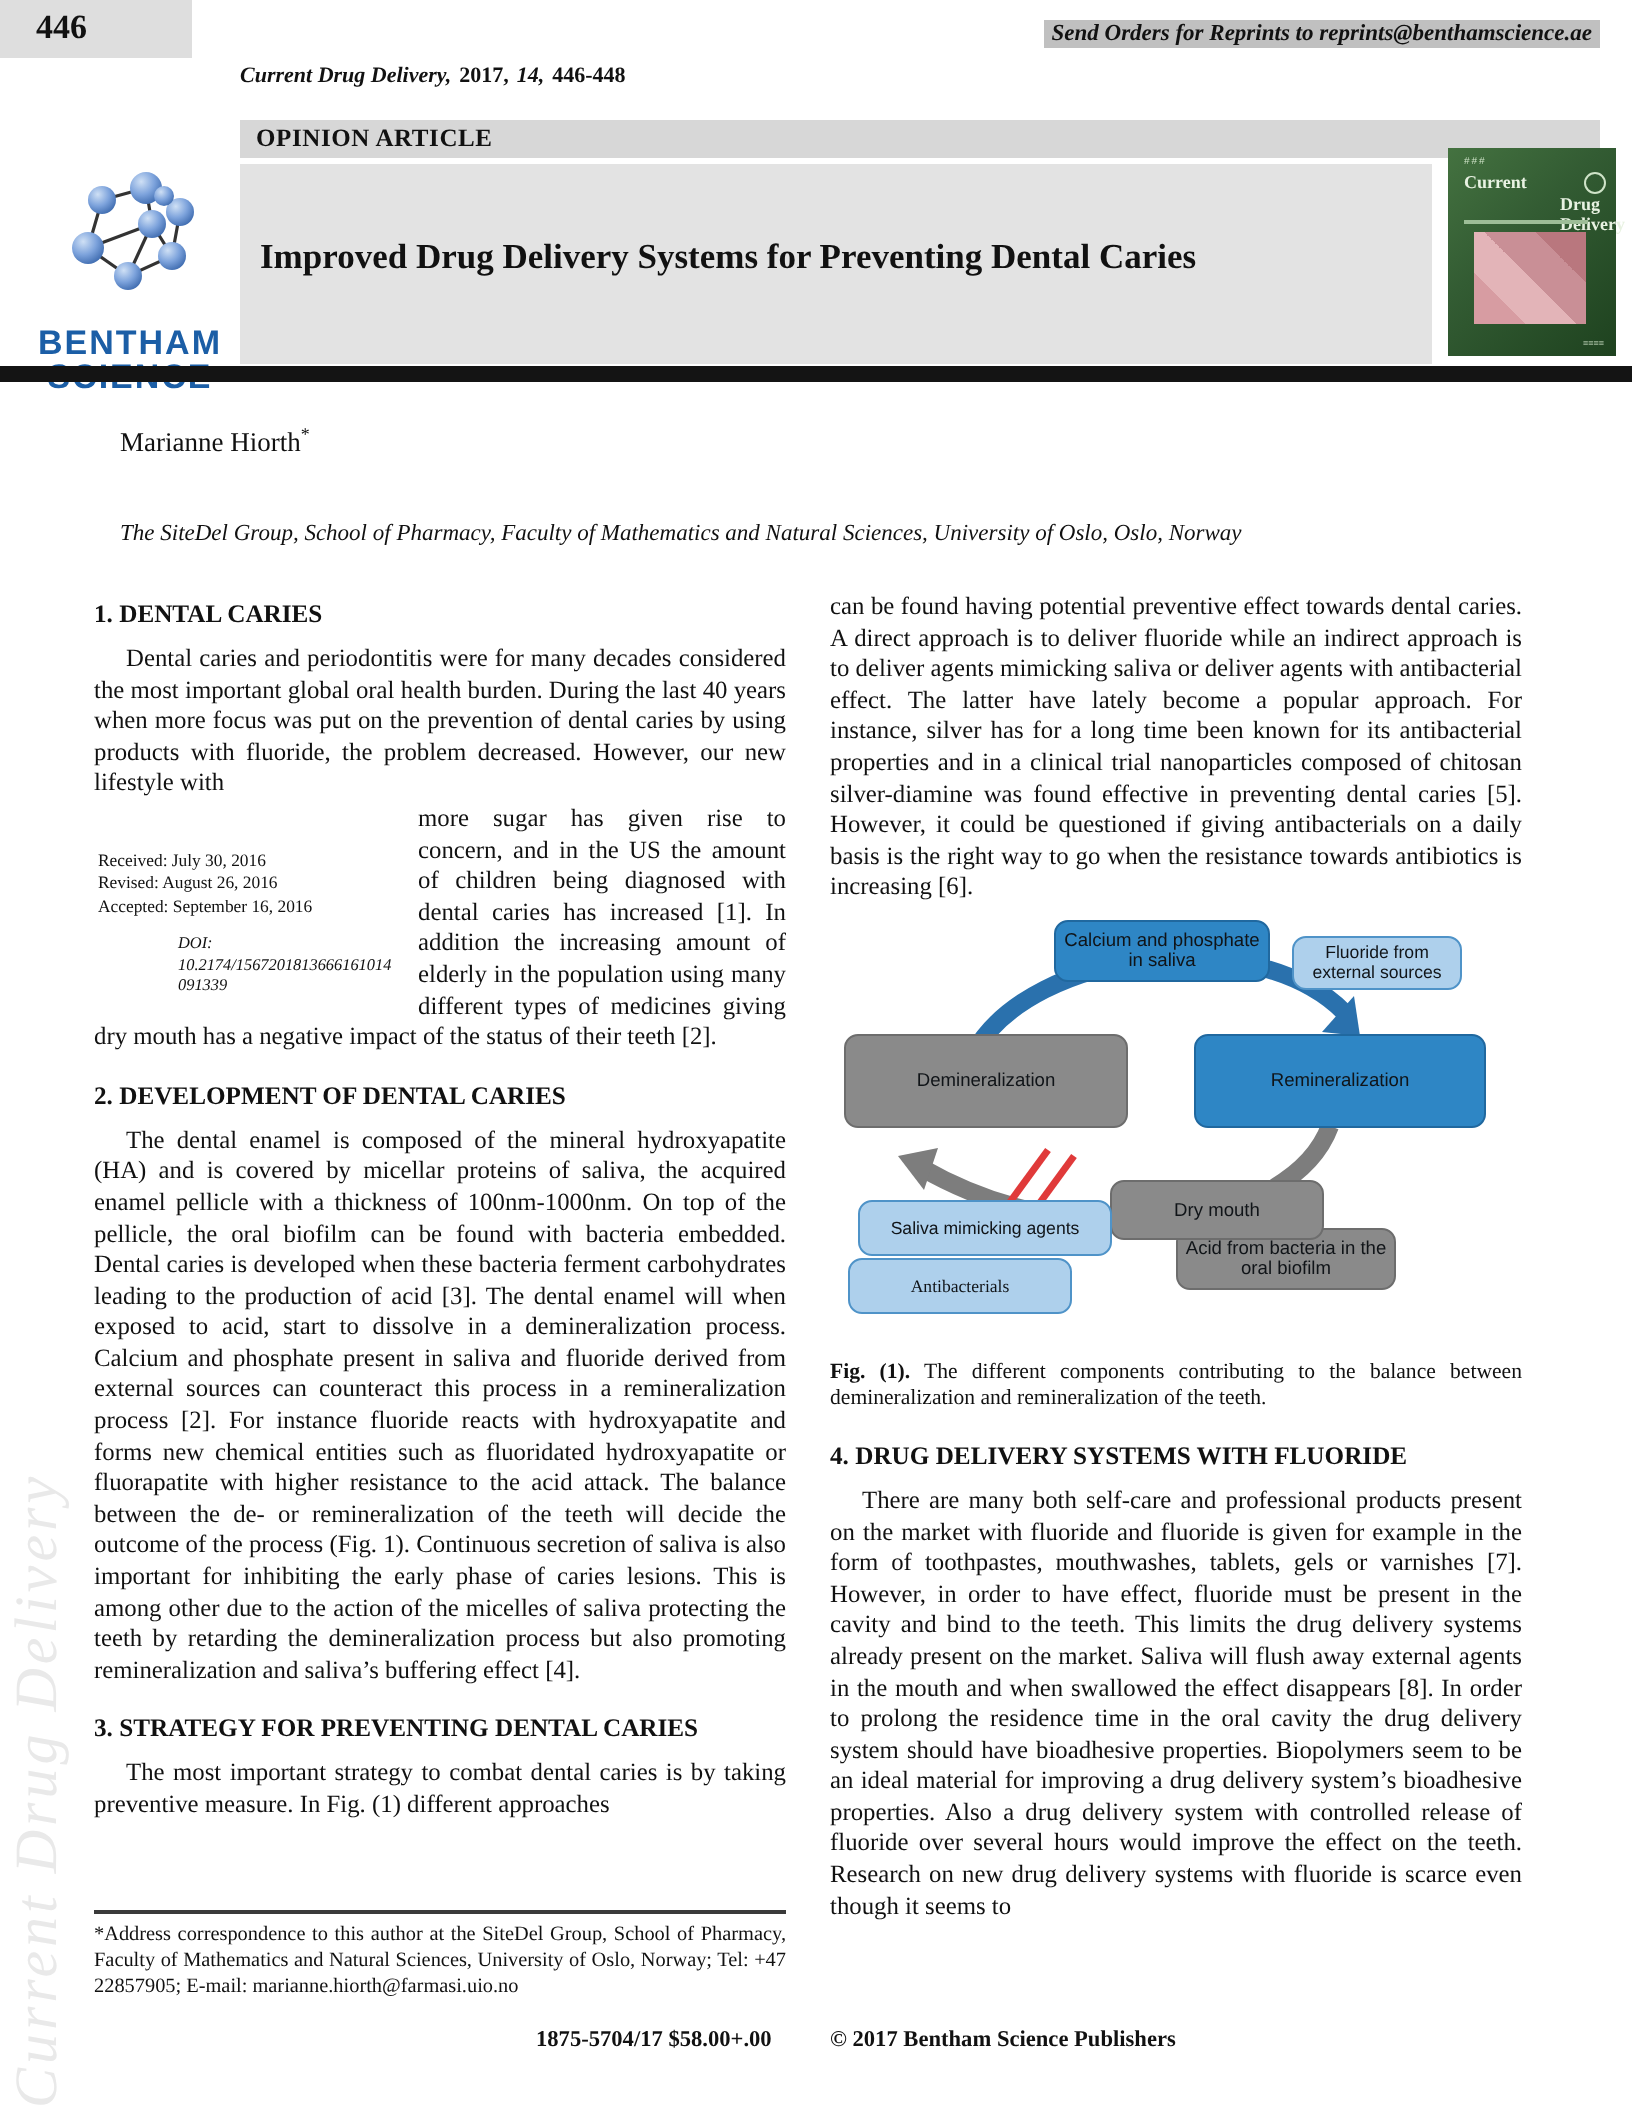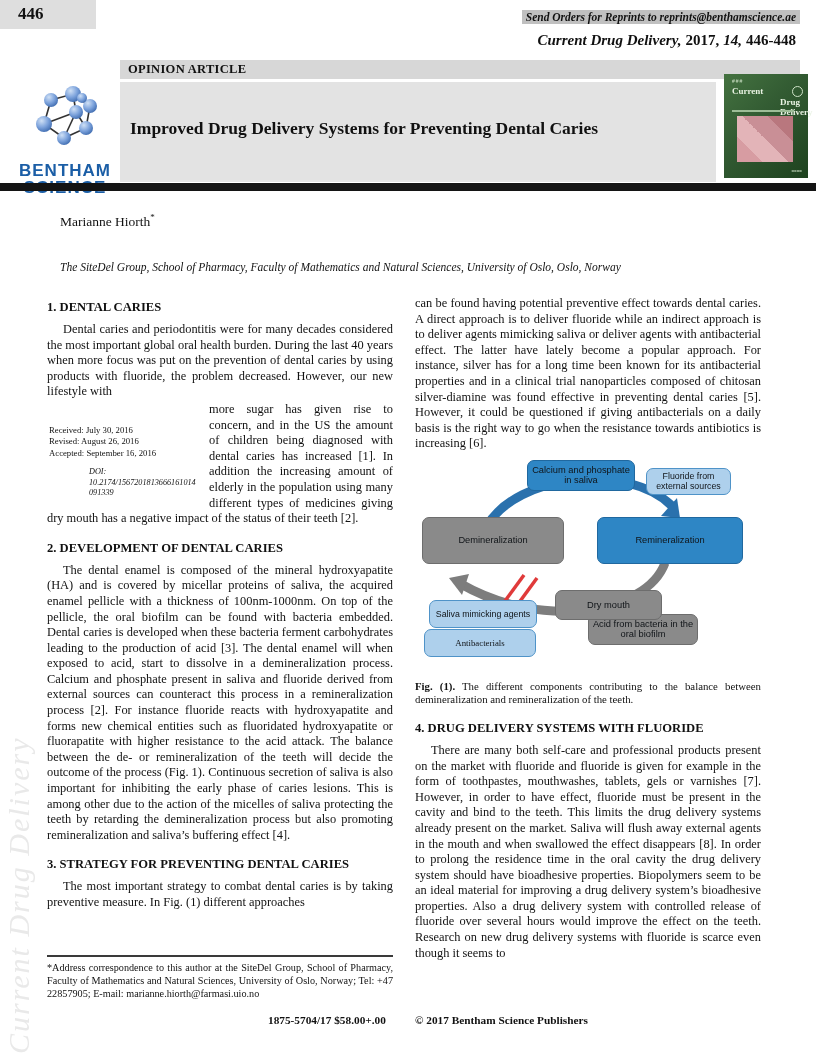--- a/index.html
+++ b/index.html
@@ -3,21 +3,21 @@
 <meta charset="utf-8">
 <style>
   html,body{margin:0;padding:0;background:#fff;}
   .page{position:relative;width:816px;height:1056px;background:#fff;overflow:hidden;
         font-family:"Liberation Serif",serif;color:#111;}
   
   .pageno-band{position:absolute;left:0;top:0;width:96px;height:29px;background:#dedede;}
   .pageno{position:absolute;left:18px;top:4px;font-size:17px;font-weight:bold;}
   .reprint{position:absolute;right:16px;top:10px;background:#c0c0c0;
            font-size:11.5px;font-weight:bold;font-style:italic;padding:1px 4px;}
-  .journal-line{position:absolute;left:120px;top:32px;width:680px;text-align:right;font-size:15px;}
+  .journal-line{position:absolute;left:120px;top:32px;width:680px;text-align:left;font-size:11px;}
   .jr-i{font-weight:bold;font-style:italic;margin-right:4px;}
   .jr-b{font-weight:bold;margin-right:4px;}
   .opinion-banner{position:absolute;left:120px;top:60px;width:680px;height:19px;background:#d7d7d7;}
   .opinion-banner span{display:block;padding:2px 0 0 8px;font-size:12.5px;font-weight:bold;letter-spacing:.3px;}
   .title-box{position:absolute;left:120px;top:82px;width:596px;height:100px;background:#e3e3e3;}
   .paper-title{position:absolute;left:10px;top:36px;width:560px;font-size:17.5px;font-weight:bold;}
   .logo{position:absolute;left:14px;top:86px;width:102px;text-align:center;}
   .logo-name{font-family:"Liberation Sans",sans-serif;font-size:17px;font-weight:bold;
              color:#1b5ea6;line-height:17px;letter-spacing:1px;}
   .cover{position:absolute;left:724px;top:74px;width:84px;height:104px;
@@ -182,21 +182,21 @@
           <line x1="90" y1="141" x2="109" y2="115" stroke="#e03a3a" stroke-width="3.5"></line>
           <line x1="103" y1="144" x2="122" y2="118" stroke="#e03a3a" stroke-width="3.5"></line>
         </svg>
         <div class="fbox fb-blue" style="left:112px;top:0;width:108px;height:31px;">Calcium and phosphate in saliva</div>
         <div class="fbox fb-lblue" style="left:231px;top:8px;width:85px;height:27px;">Fluoride from external sources</div>
         <div class="fbox fb-blue" style="left:182px;top:57px;width:146px;height:47px;">Remineralization</div>
         <div class="fbox fb-gray" style="left:7px;top:57px;width:142px;height:47px;">Demineralization</div>
         <div class="fbox fb-gray" style="left:173px;top:154px;width:110px;height:31px;">Acid from bacteria in the oral biofilm</div>
         <div class="fbox fb-gray" style="left:140px;top:130px;width:107px;height:30px;">Dry mouth</div>
         <div class="fbox fb-lblue" style="left:9px;top:169px;width:112px;height:28px;font-family:Liberation Serif, serif;">Antibacterials</div>
-        <div class="fbox fb-lblue" style="left:14px;top:140px;width:108px;height:28px;">Saliva mimicking agents</div>
+        <div class="fbox fb-lblue" style="left:14px;top:140px;width:127px;height:28px;">Saliva mimicking agents</div>
       </div>
 
       <div class="caption">
         <b>Fig. (1).</b><span> The different components contributing to the balance between demineralization and remineralization of the teeth.</span>
       </div>
 
       <h2 class="sec">4. DRUG DELIVERY SYSTEMS WITH FLUORIDE</h2>
       <p class="body">There are many both self-care and professional products present on the market with fluoride and fluoride is given for example in the form of toothpastes, mouthwashes, tablets, gels or varnishes [7]. However, in order to have effect, fluoride must be present in the cavity and bind to the teeth. This limits the drug delivery systems already present on the market. Saliva will flush away external agents in the mouth and when swallowed the effect disappears [8]. In order to prolong the residence time in the oral cavity the drug delivery system should have bioadhesive properties. Biopolymers seem to be an ideal material for improving a drug delivery system’s bioadhesive properties. Also a drug delivery system with controlled release of fluoride over several hours would improve the effect on the teeth. Research on new drug delivery systems with fluoride is scarce even though it seems to</p>
     </div>
   </div>

